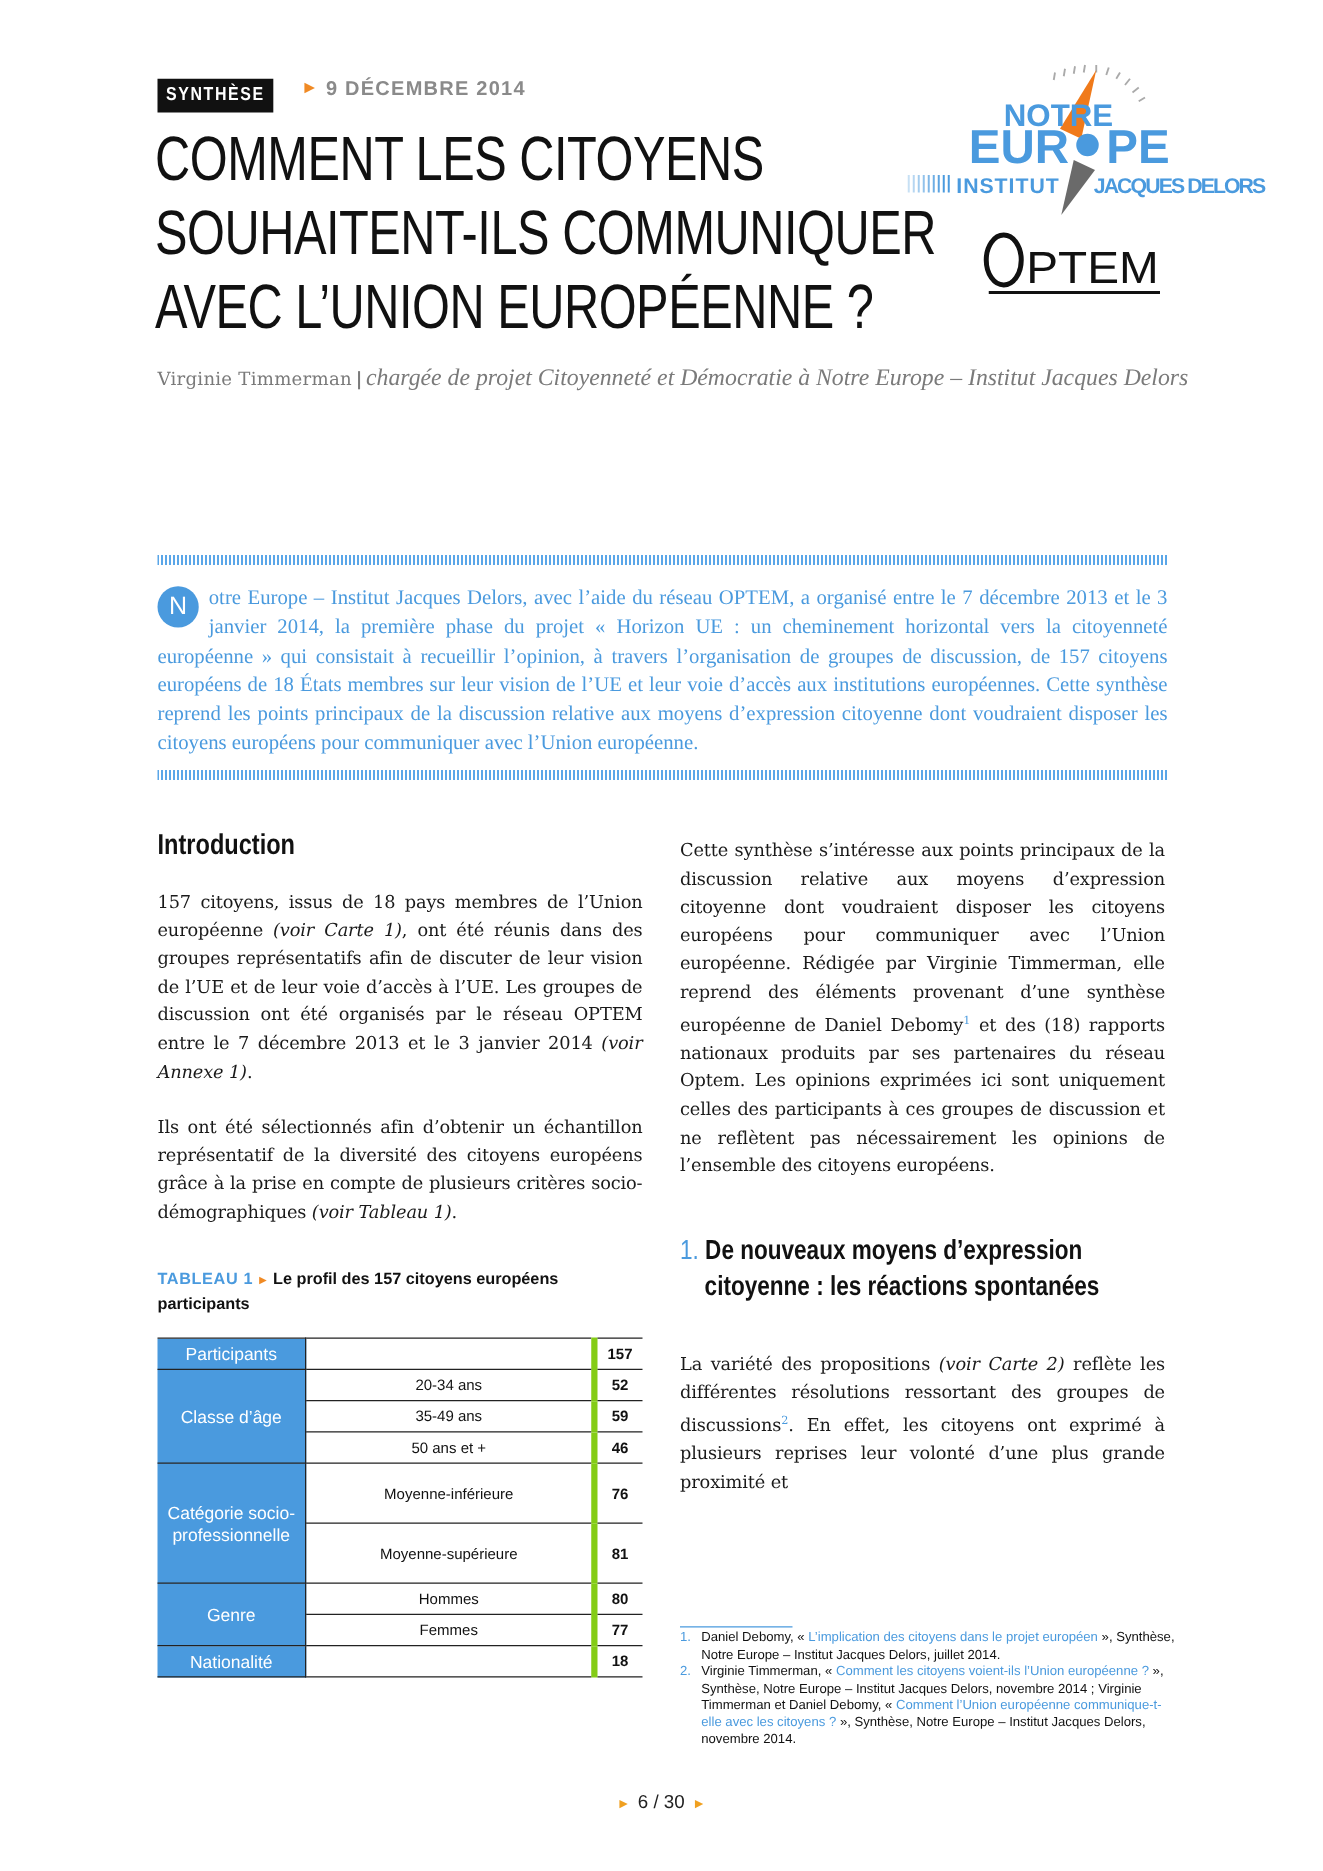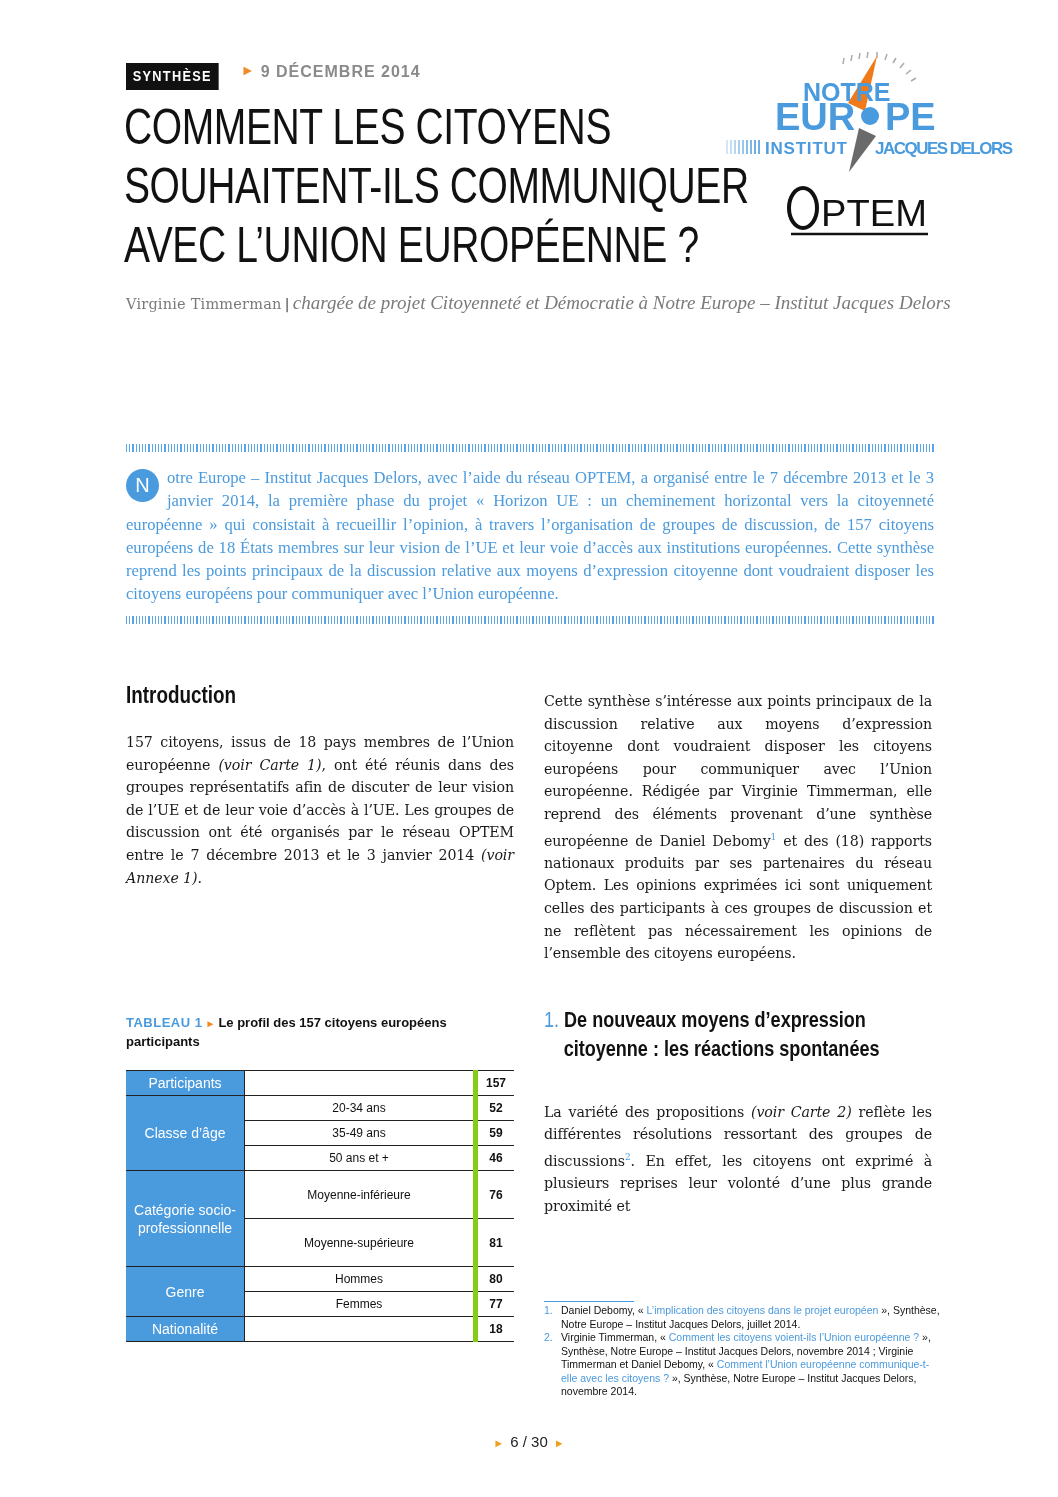--- a/index.html
+++ b/index.html
@@ -23,21 +23,21 @@
   .logo-ne { position:absolute; left:725px; top:48px; width:290px; height:125px; }
   .logo-optem { position:absolute; left:785px; top:182px; width:145px; height:55px; }
 
   
   .dashes { position:absolute; left:126px; width:808px; height:8px;
     background: repeating-linear-gradient(90deg, #5aa6e8 0, #5aa6e8 1.2px, transparent 1.2px, transparent 3.2px); }
   .abstract { position:absolute; left:126px; top:466px; width:808px; margin:0; font-family:"Liberation Serif",serif; font-size:16.6px; line-height:23.3px; color:#4a9ade; text-align:justify; }
   .dropcap { float:left; width:33px; height:33px; border-radius:50%; background:#4a9ade; color:#fff; font-family:"Liberation Sans",sans-serif; font-size:20px; line-height:33px; text-align:center; margin:3px 8px 0 0; }
 
   
-  .col { position:absolute; width:388px;margin-top:20px; }
+  .col { position:absolute; width:388px; }
   .col-left { left:126px; top:662px; }
   .col-right { left:544px; top:670px; }
   h2.sec { margin:0; font-family:"Liberation Sans",sans-serif; font-weight:bold; font-size:23px; color:#111; transform:scaleX(0.82); transform-origin:left top; white-space:nowrap; }
   p.body { margin:0; font-family:"DejaVu Serif",serif; font-size:14.2px; line-height:22.6px; text-align:justify; color:#1a1a1a; letter-spacing:-0.1px; }
   p.body i { font-style:italic; }
   sup.fn { color:#4a9ade; font-size:9px; }
 
   .tbl-caption { position:absolute; left:126px; top:1014px; width:388px; font-family:"Liberation Sans",sans-serif; font-size:13px; line-height:18px; }
   .tbl-caption .lbl { color:#4a9ade; font-weight:bold; letter-spacing:0.5px; }
   .tbl-caption .arr { color:#f08a24; font-size:10px; margin:0 3px; }
@@ -132,20 +132,21 @@
 <p class="abstract">
   <span class="dropcap">N</span><span>otre Europe – Institut Jacques Delors, avec l’aide du réseau OPTEM, a organisé entre le 7 décembre 2013 et le 3 janvier 2014, la première phase du projet « Horizon UE : un cheminement horizontal vers la citoyenneté européenne » qui consistait à recueillir l’opinion, à travers l’organisation de groupes de discussion, de 157 citoyens européens de 18 États membres sur leur vision de l’UE et leur voie d’accès aux institutions européennes. Cette synthèse reprend les points principaux de la discussion relative aux moyens d’expression citoyenne dont voudraient disposer les citoyens européens pour communiquer avec l’Union européenne.</span>
 </p>
 <div class="dashes" style="top:616px;"></div>
 
 <div class="col col-left">
   <h2 class="sec">Introduction</h2>
   <div style="height:22px"></div>
   <p class="body"><span>157 citoyens, issus de 18 pays membres de l’Union européenne </span><i>(voir Carte 1)</i><span>, ont été réunis dans des groupes représentatifs afin de discuter de leur vision de l’UE et de leur voie d’accès à l’UE. Les groupes de discussion ont été organisés par le réseau OPTEM entre le 7 décembre 2013 et le 3 janvier 2014 </span><i>(voir Annexe 1)</i><span>.</span></p>
   <div style="height:22px"></div>
+  <p class="body"><span>Ils ont été sélectionnés afin d’obtenir un échantillon représentatif de la diversité des citoyens européens grâce à la prise en compte de plusieurs critères socio-démographiques </span><i>(voir Tableau 1)</i><span>.</span></p>
 </div>
 
 <div class="tbl-caption">
   <span class="lbl">TABLEAU 1</span><span class="arr">►</span><span class="txt">Le profil des 157 citoyens européens participants</span>
 </div>
 
 <table class="profile">
   <tbody>
       <tr>
     <td class="cat">Participants</td>

